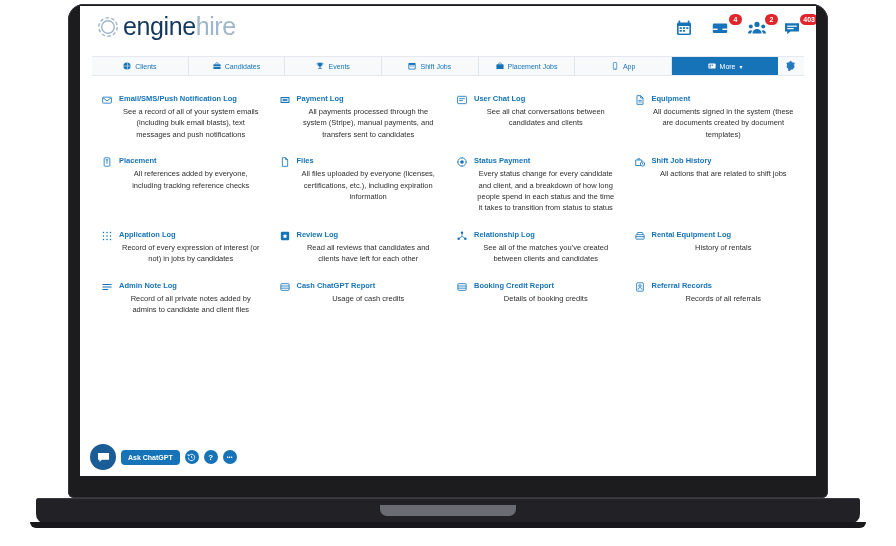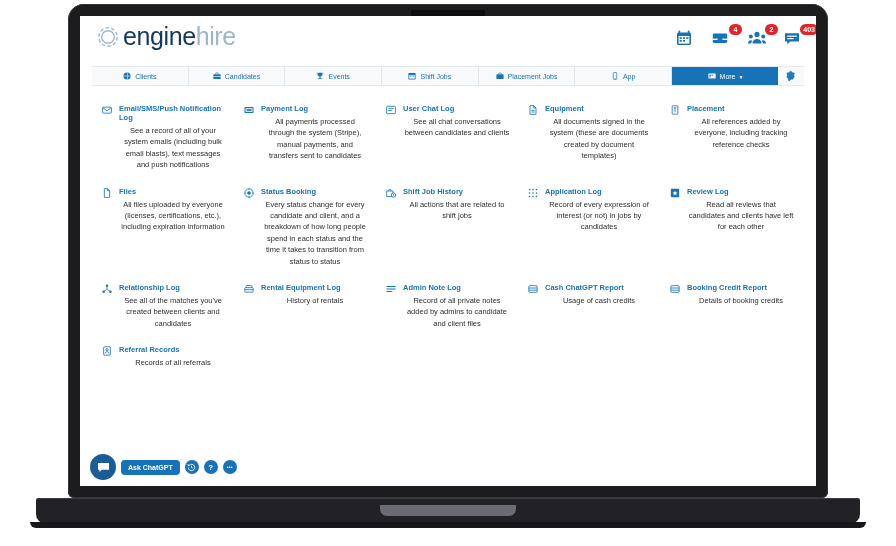--- a/index.html
+++ b/index.html
@@ -37,21 +37,21 @@
     border-radius: 0 0 8px 8px;
   }
   .camera-dot {
     position: absolute; left: 50%; top: 6px;
     transform: translateX(-50%);
     width: 4px; height: 4px; border-radius: 50%;
     background: #3a3a42;
   }
   .screen {
     position: absolute;
-    left: 12px; top: 12px;
+    left: 12px; top: 2px;
     width: 736px; height: 470px;
     background: #ffffff;
     overflow: hidden;
   }
   
   .laptop-base {
     position: absolute;
     left: 36px; top: 498px;
     width: 824px; height: 26px;
     background: #222226;
@@ -149,21 +149,21 @@
     display: flex; align-items: center; justify-content: center;
     cursor: pointer;
   }
 
   
   .content {
     padding: 18px 22px 0 22px;
   }
   .grid {
     display: grid;
-    grid-template-columns: repeat(5, 1fr);
+    grid-template-columns: repeat(4, 1fr);
     column-gap: 18px;
   }
   .card {
     display: flex;
     align-items: flex-start;
     gap: 6px;
     margin-bottom: 16px;
     cursor: pointer;
   }
   .card-icon {
@@ -480,21 +480,21 @@
 
             <div class="card">
               <span class="card-icon">
                 <svg viewBox="0 0 12 12" width="10" height="10" fill="#1673b8">
                   <circle cx="6" cy="6" r="5" fill="none" stroke="#1673b8" stroke-width="1"></circle>
                   <circle cx="6" cy="6" r="2.2"></circle>
                   <path d="M6 0.4v1.6M6 10v1.6M0.4 6h1.6M10 6h1.6" stroke="#1673b8" stroke-width="1"></path>
                 </svg>
               </span>
               <div class="card-body">
-                <div class="card-title">Status Booking</div>
+                <div class="card-title">Status Payment</div>
                 <div class="card-desc">Every status change for every candidate and client, and a breakdown of how long people spend in each status and the time it takes to transition from status to status</div>
               </div>
             </div>
 
 
             <div class="card">
               <span class="card-icon">
                 <svg viewBox="0 0 12 12" width="10" height="10" fill="none" stroke="#1673b8" stroke-width="1">
                   <path d="M0.8 3.6h7.4v6.6H0.8z"></path>
                   <path d="M3.2 3.6V2.6c0-0.5 0.4-0.8 0.8-0.8h1c0.5 0 0.8 0.3 0.8 0.8v1"></path>

